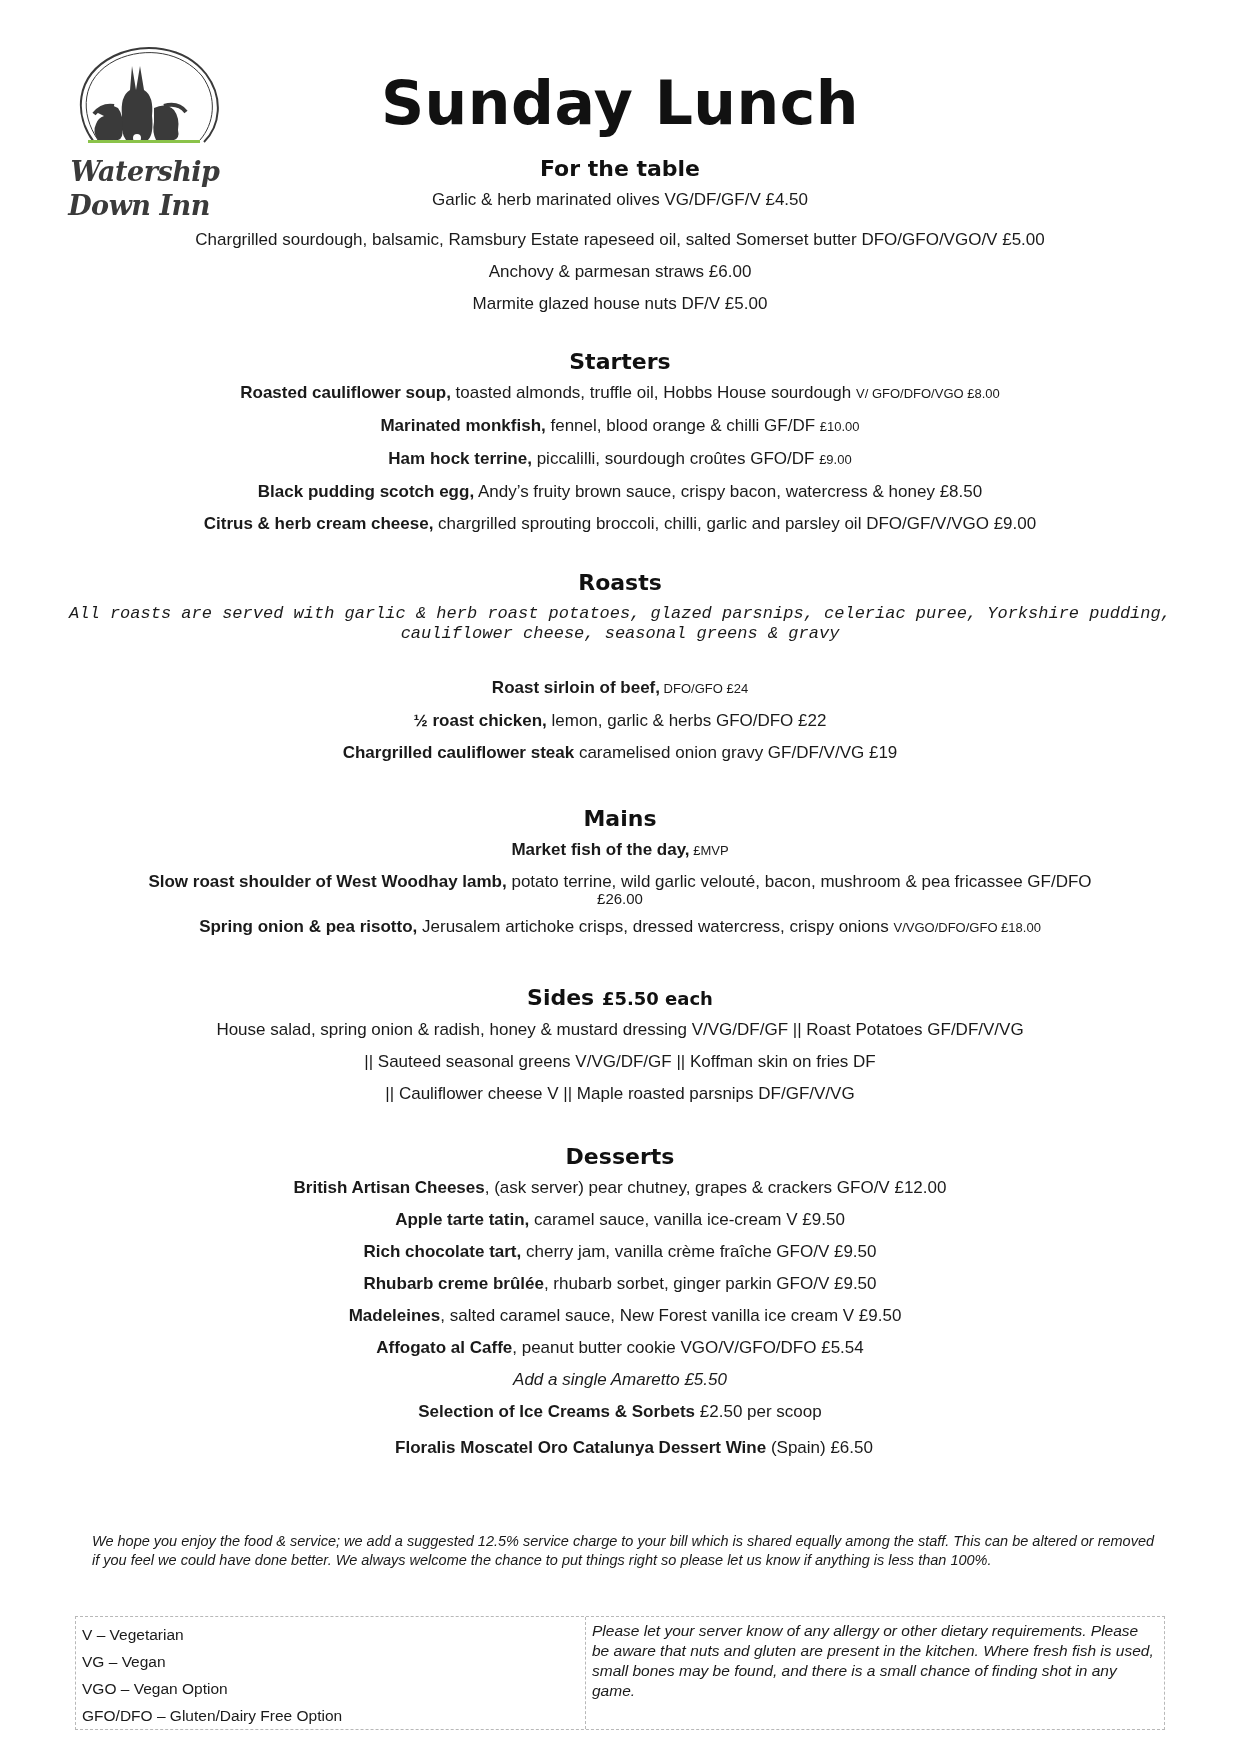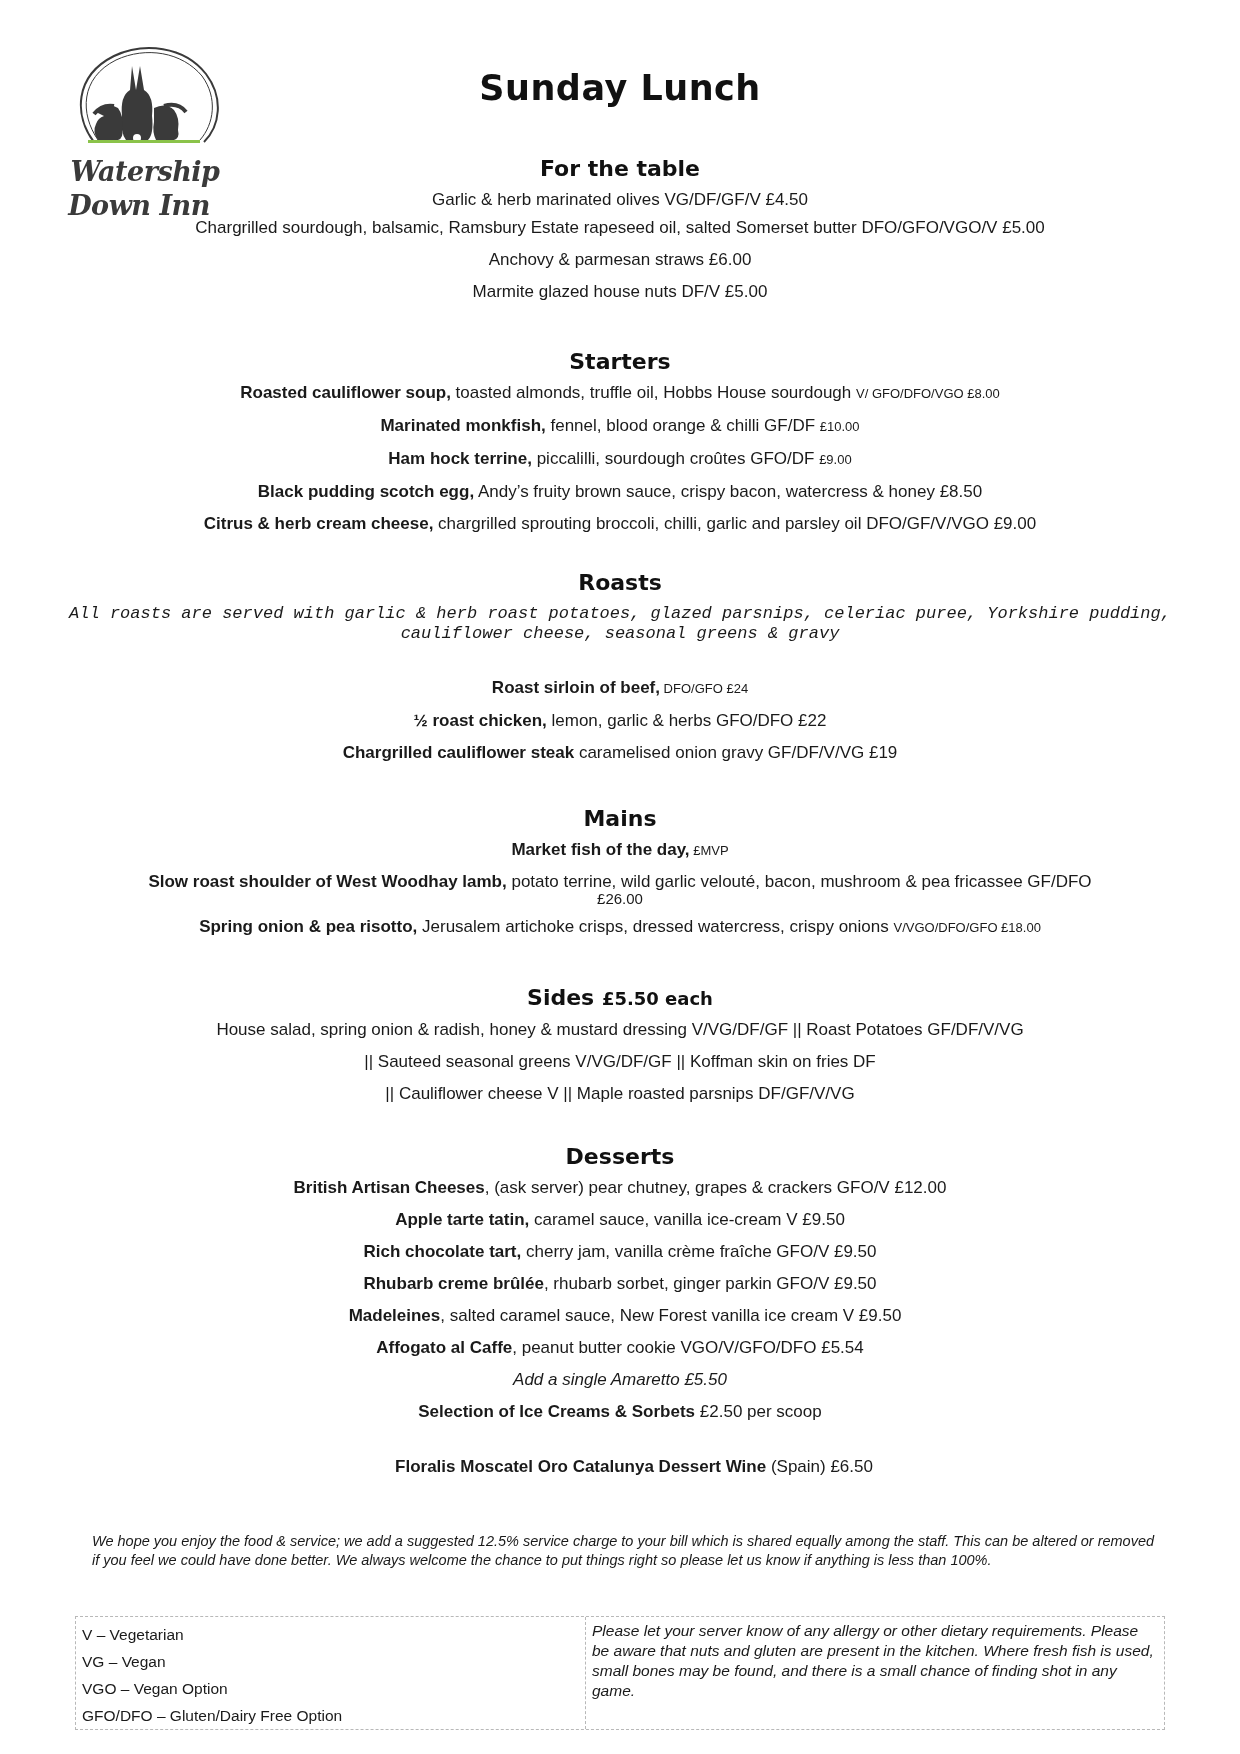--- a/index.html
+++ b/index.html
@@ -37,21 +37,21 @@
     .logo-text.l2 { top: 146px; left: -10px; }
 
     .page-title {
       position: absolute;
       left: 0;
       width: 1240px;
       top: 68px;
       text-align: center;
       font-family: "DejaVu Sans", sans-serif;
       font-weight: bold;
-      font-size: 35px;
+      font-size: 60px;
       color: #111;
       letter-spacing: 0.5px;
     }
 
     .content {
       position: absolute;
       left: 0;
       width: 1240px;
       text-align: center;
     }
@@ -148,21 +148,21 @@
   </svg>
   <div class="logo-text l1">Watership</div>
   <div class="logo-text l2">Down Inn</div>
 </div>
 
 <div class="page-title">Sunday Lunch</div>
 
 <div class="content" style="top:156px;">
   <div class="section-title">For the table</div>
   <div class="item" style="margin-top:8px;">Garlic &amp; herb marinated olives VG/DF/GF/V £4.50</div>
-  <div class="item" style="margin-top:8px;">Chargrilled sourdough, balsamic, Ramsbury Estate rapeseed oil, salted Somerset butter DFO/GFO/VGO/V £5.00</div>
+  <div class="item" style="margin-top:20px;">Chargrilled sourdough, balsamic, Ramsbury Estate rapeseed oil, salted Somerset butter DFO/GFO/VGO/V £5.00</div>
   <div class="item" style="margin-top:12px;">Anchovy &amp; parmesan straws £6.00</div>
   <div class="item" style="margin-top:12px;">Marmite glazed house nuts DF/V £5.00</div>
 </div>
 
 <div class="content" style="top:349px;">
   <div class="section-title">Starters</div>
   <div class="item" style="margin-top:8px;">
     <b>Roasted cauliflower soup,</b><span> toasted almonds, truffle oil, Hobbs House sourdough </span><span class="small">V/ GFO/DFO/VGO £8.00</span>
   </div>
   <div class="item" style="margin-top:12px;">
@@ -235,21 +235,21 @@
   <div class="item" style="margin-top:12px;padding-left:10px;">
     <b>Madeleines</b><span>, salted caramel sauce, New Forest vanilla ice cream V £9.50</span>
   </div>
   <div class="item" style="margin-top:12px;">
     <b>Affogato al Caffe</b><span>, peanut butter cookie VGO/V/GFO/DFO £5.54</span>
   </div>
   <div class="item italic" style="margin-top:12px;">Add a single Amaretto £5.50</div>
   <div class="item" style="margin-top:12px;">
     <b>Selection of Ice Creams &amp; Sorbets</b><span> £2.50 per scoop</span>
   </div>
-  <div class="item" style="margin-top:35px;padding-left:28px;">
+  <div class="item" style="margin-top:16px;padding-left:28px;">
     <b>Floralis Moscatel Oro Catalunya Dessert Wine</b><span> (Spain) £6.50</span>
   </div>
 </div>
 
 <div class="footnote">We hope you enjoy the food &amp; service; we add a suggested 12.5% service charge to your bill which is shared equally among the staff. This can be altered or removed if you feel we could have done better.  We always welcome the chance to put things right so please let us know if anything is less than 100%.</div>
 
 <div class="info-table">
   <div class="info-left">
     <div>V – Vegetarian</div>
     <div>VG – Vegan</div>

